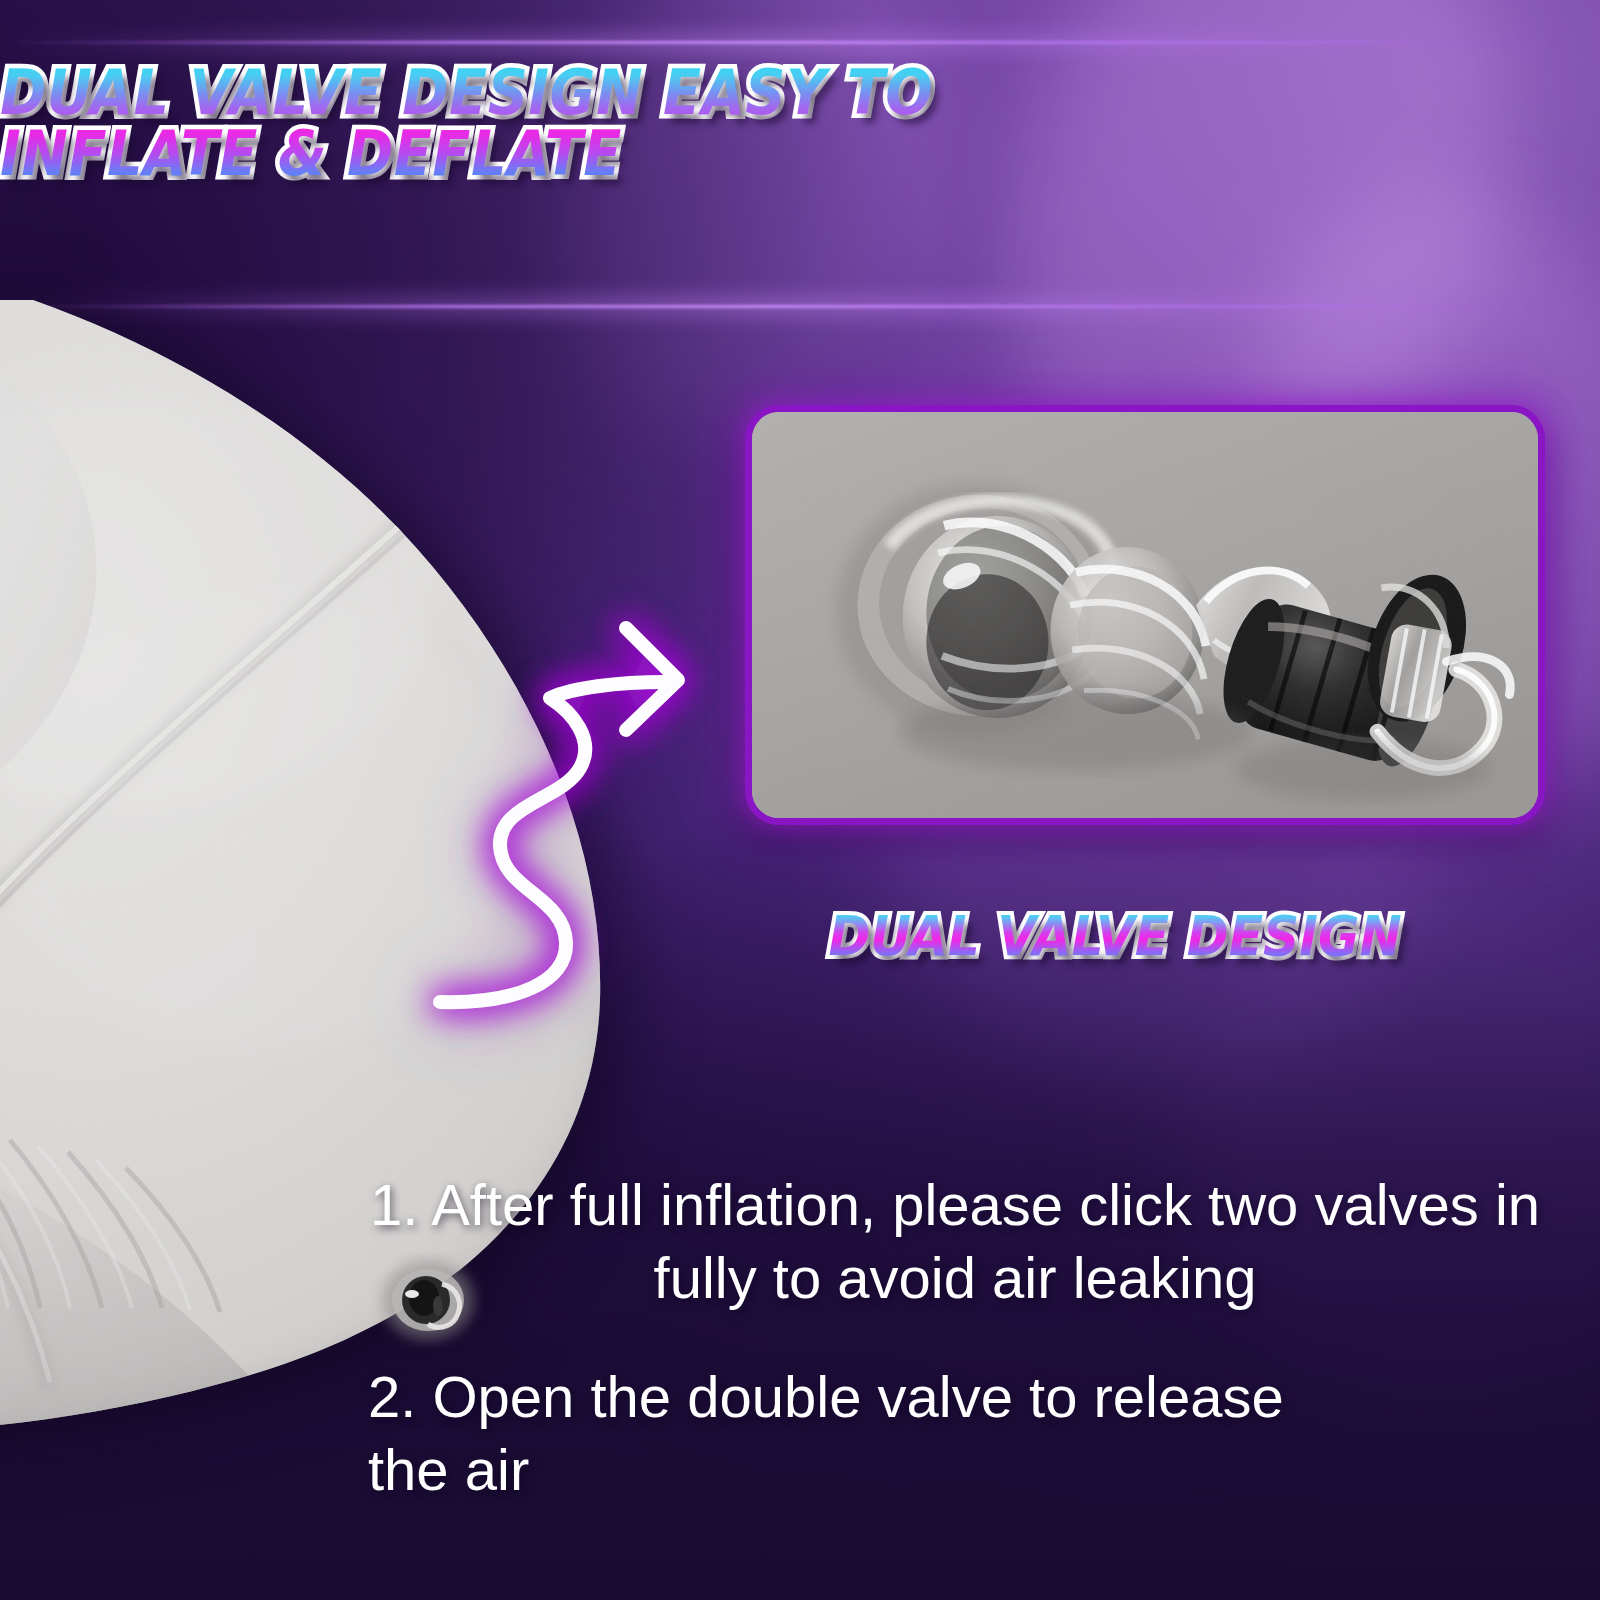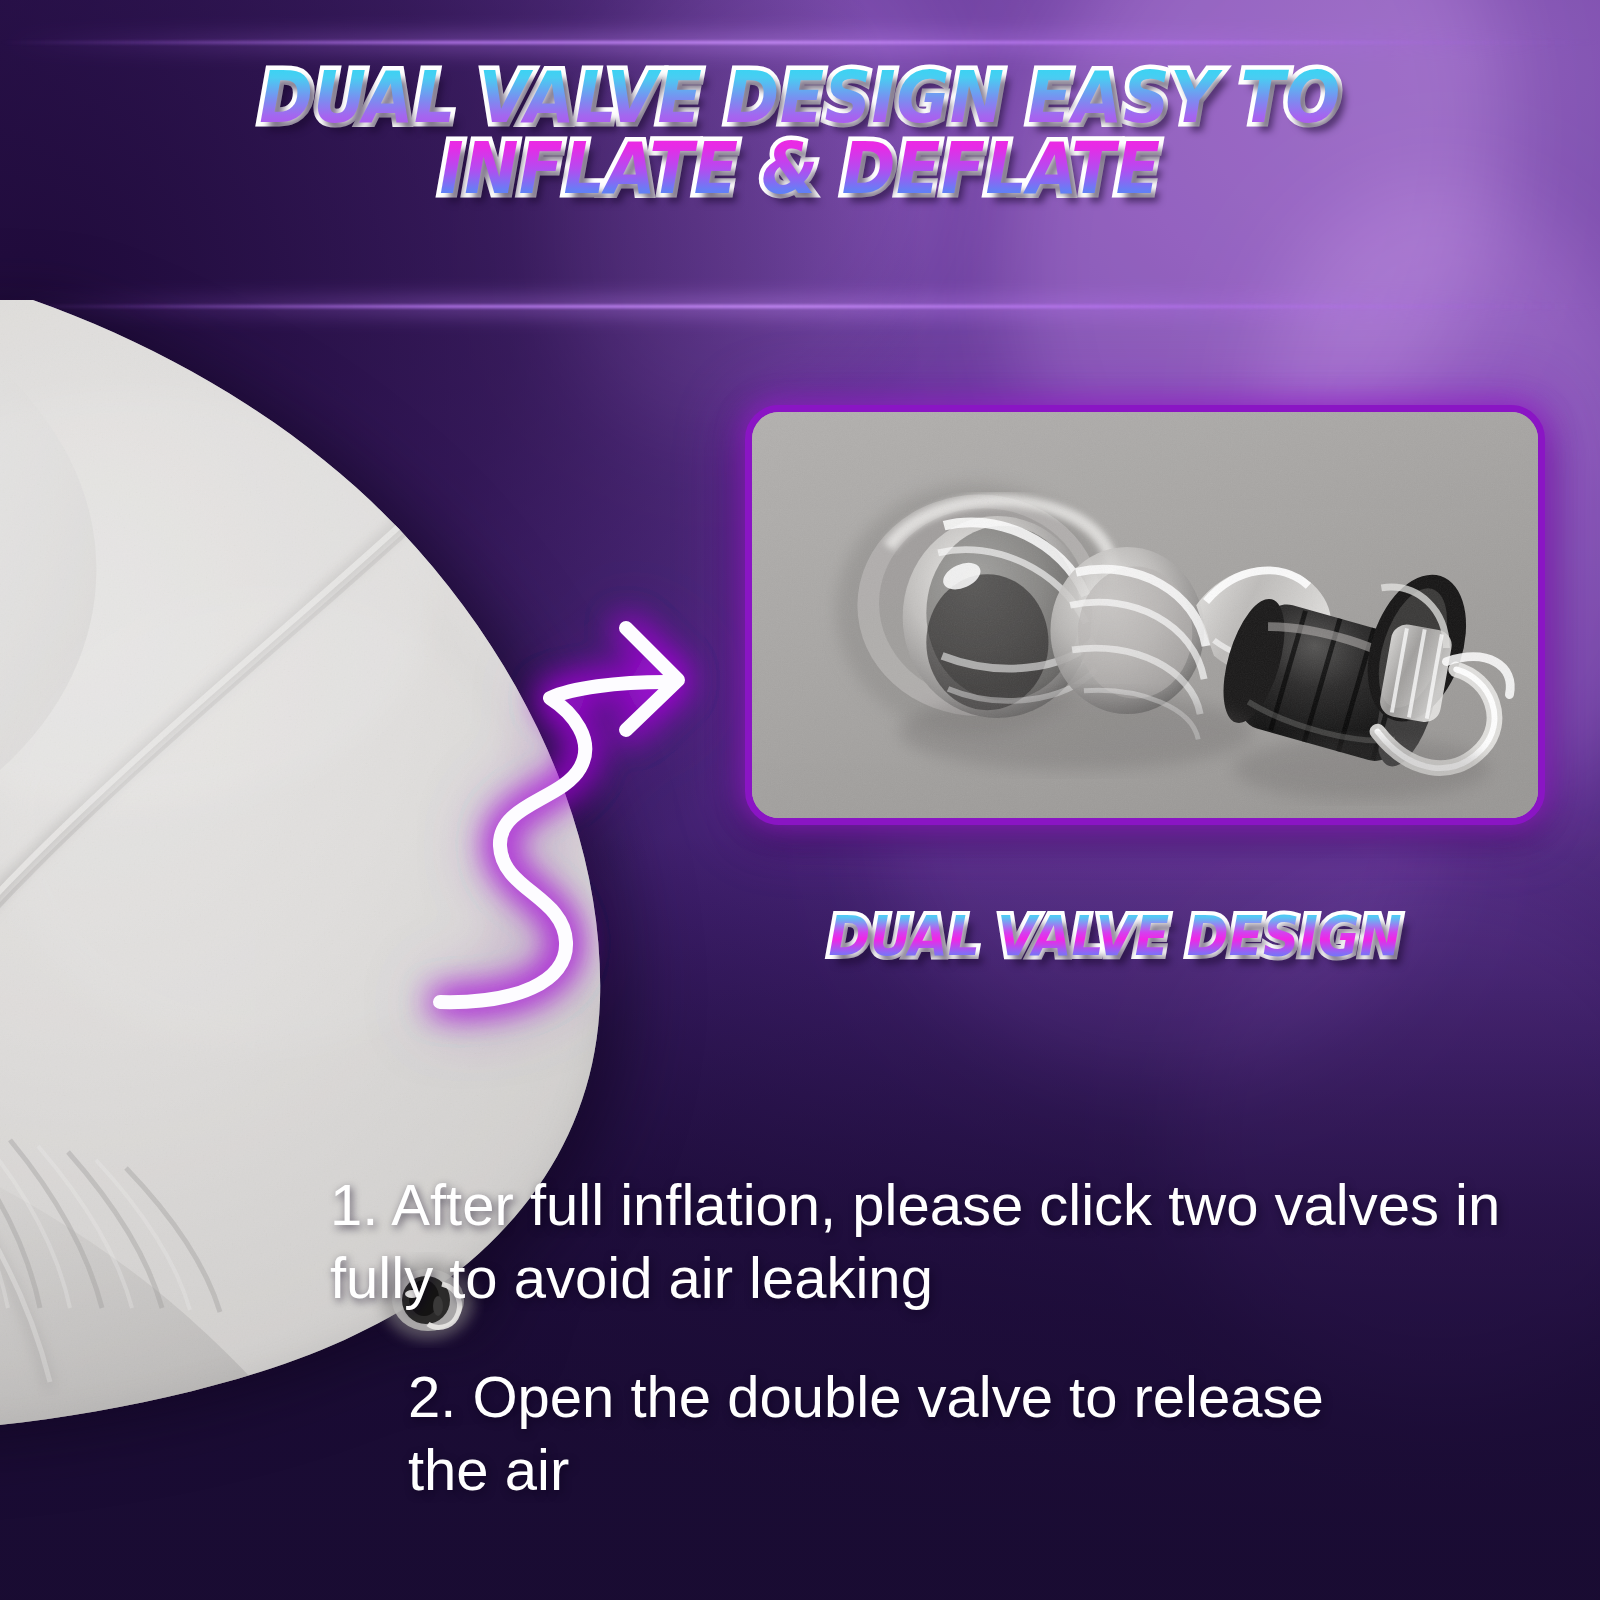--- a/index.html
+++ b/index.html
@@ -104,22 +104,22 @@
     pointer-events: none;
   }
   .arrow-layer svg { width: 100%; height: 100%; overflow: visible; }
 
   
   .headline {
     position: absolute;
     left: 0;
     right: 0;
     top: 62px;
-    text-align: center;
-    font-size: 72px;
+    text-align: left;
+    font-size: 62px;
     line-height: 0.99;
     font-weight: 700;
     font-style: italic;
     letter-spacing: 0.5px;
     font-family: "DejaVu Sans", sans-serif;
     font-stretch: condensed;
     user-select: none;
   }
   .headline .ln { display: block; }
   .gtext {
@@ -172,27 +172,27 @@
     top: 1168px;
     width: 1250px;
     color: #ffffff;
     font-family: "Liberation Sans", sans-serif;
     font-stretch: condensed;
     font-size: 58px;
     line-height: 1.26;
     text-shadow: 2px 3px 9px rgba(12,4,28,0.60);
     user-select: none;
   }
-  .step-1 { text-align: left; }
+  .step-1 { text-align: center; }
   .step-2 {
     margin-top: 46px;
     text-align: left;
     padding-left: 38px;
   }
-  .step-2 .l2 { display: block; margin-left: 40px; }
+  .step-2 .l2 { display: block; }
 </style>
 </head>
 <body>
 
 <div id="stage">
 
   <div class="bg-base"></div>
   <div class="bg-blob blob-e"></div>
   <div class="bg-blob blob-a"></div>
   <div class="bg-blob blob-b"></div>

